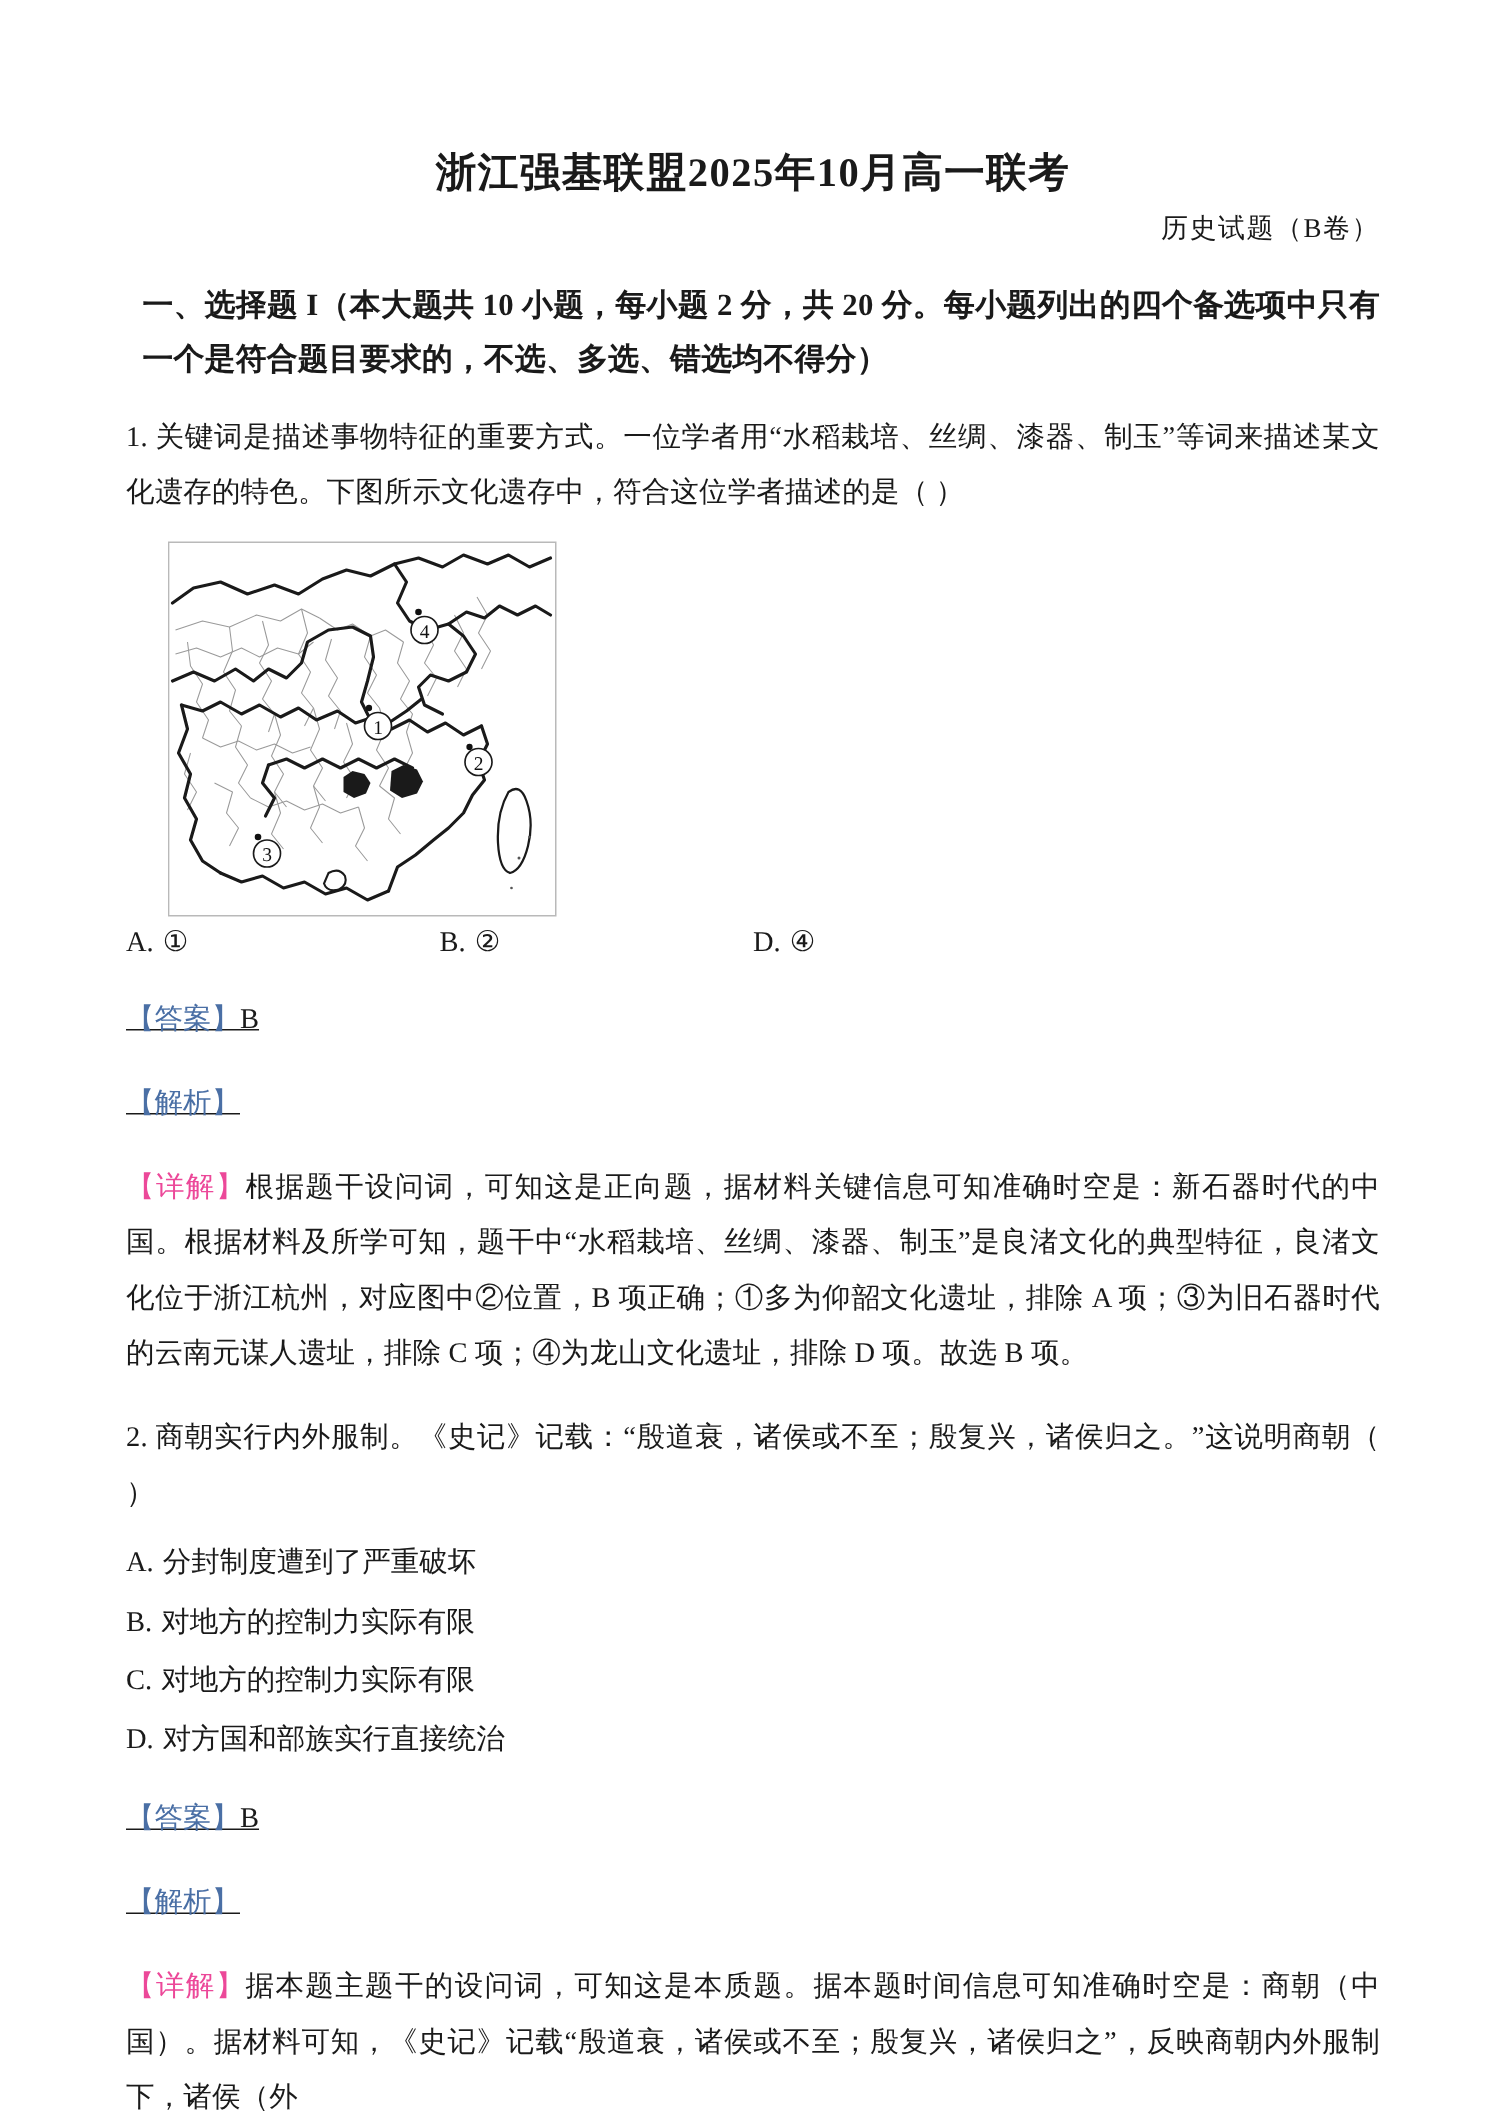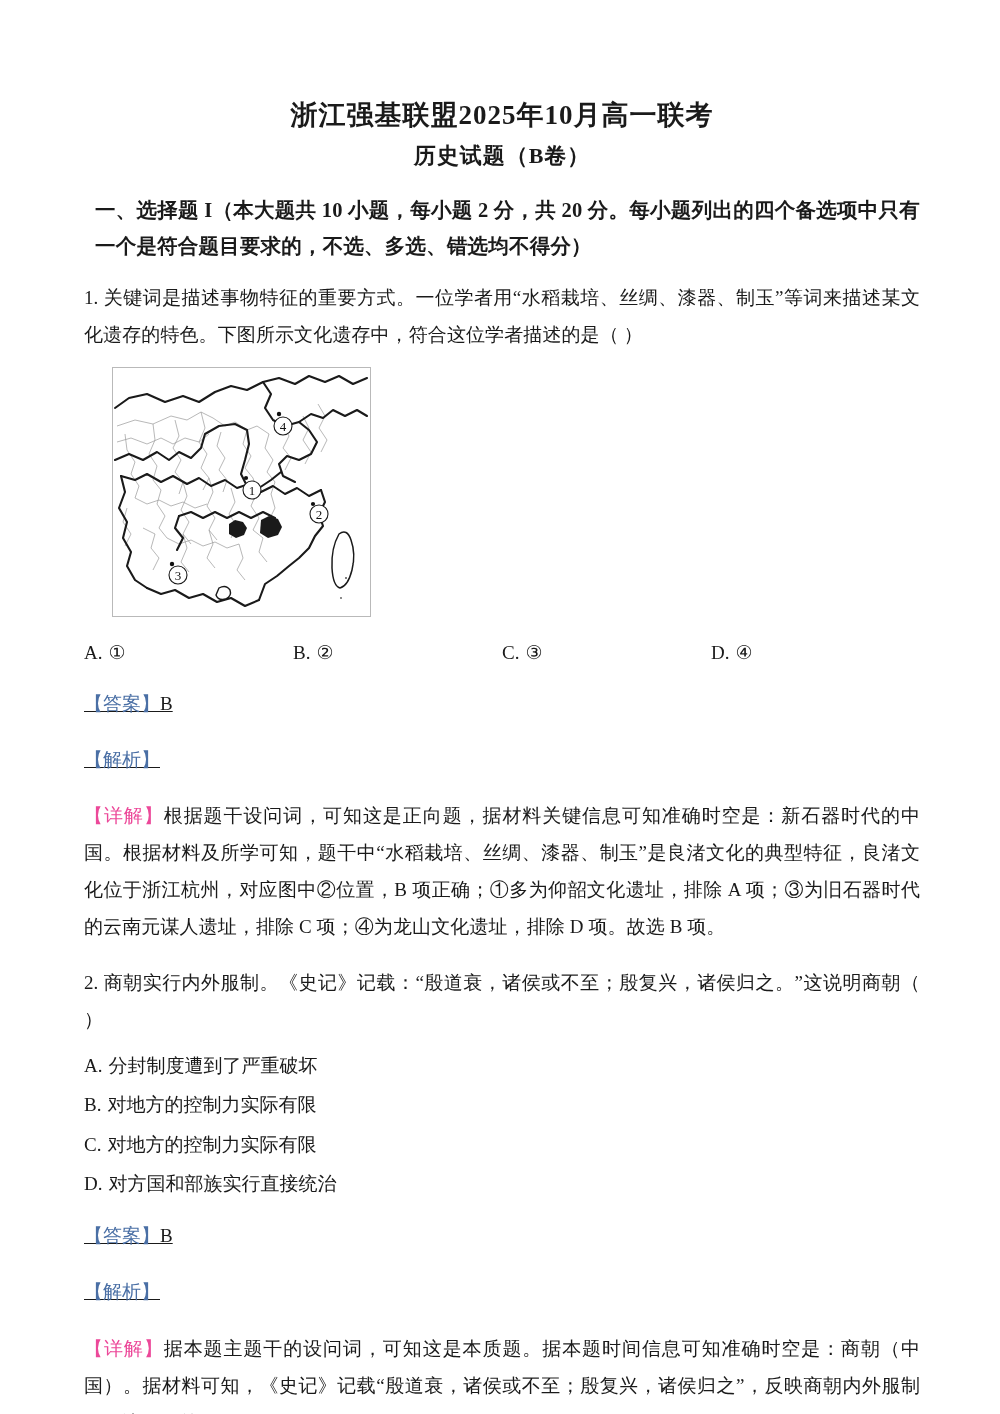--- a/index.html
+++ b/index.html
@@ -33,23 +33,23 @@
   
   .doc-title {
     text-align: center;
     font-size: 27px;
     font-weight: bold;
     letter-spacing: 1px;
     line-height: 1.42;
     margin: 0;
   }
   .doc-subtitle {
-    text-align: center;
-    font-size: 22px;
-    font-weight: bold;
+    text-align: right;
+    font-size: 18px;
+    font-weight: normal;
     letter-spacing: 1px;
     line-height: 1.42;
     margin: 6px 0 0 0;
   }
 
   
   .section-heading {
     font-size: 20.5px;
     font-weight: bold;
     line-height: 1.78;
@@ -67,21 +67,21 @@
     text-align: justify;
     text-justify: inter-ideograph;
     letter-spacing: 0.1px;
   }
 
   
   .options-row {
     display: flex;
     font-size: 19px;
     line-height: 1.9;
-    margin-top: 18px;
+    margin-top: 0;
   }
   .options-row .opt {
     width: 25%;
     white-space: nowrap;
   }
   .options-stack {
     font-size: 19px;
     line-height: 2.07;
     margin-top: 8px;
   }
@@ -249,23 +249,20 @@
       </div>
 
       <div class="options-row">
         <span class="opt">
           <span class="opt-letter">A.</span><span>①</span>
         </span>
         <span class="opt">
           <span class="opt-letter">B.</span><span>②</span>
         </span>
         <span class="opt">
-          <span class="opt-letter">C.</span><span>③</span>
-        </span>
-        <span class="opt">
           <span class="opt-letter">D.</span><span>④</span>
         </span>
       </div>
 
       <p class="meta-line">
         <span class="tag-blue">【答案】</span><span>B</span>
       </p>
 
       <p class="meta-line">
         <span class="tag-blue">【解析】</span>

